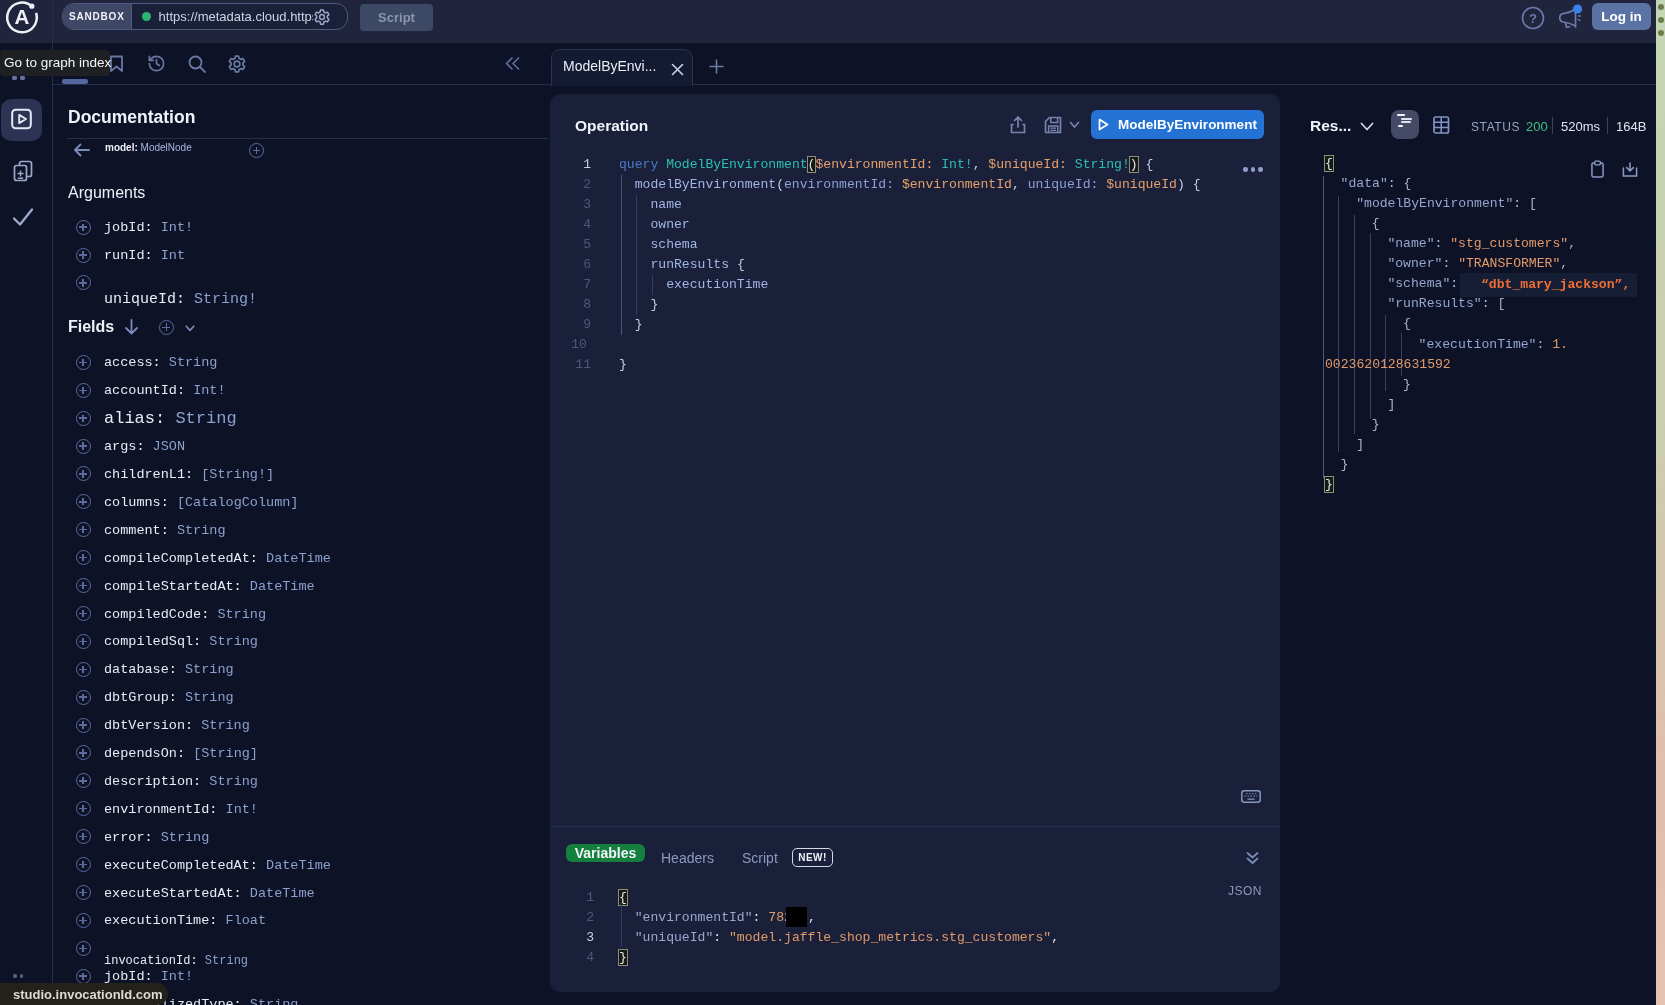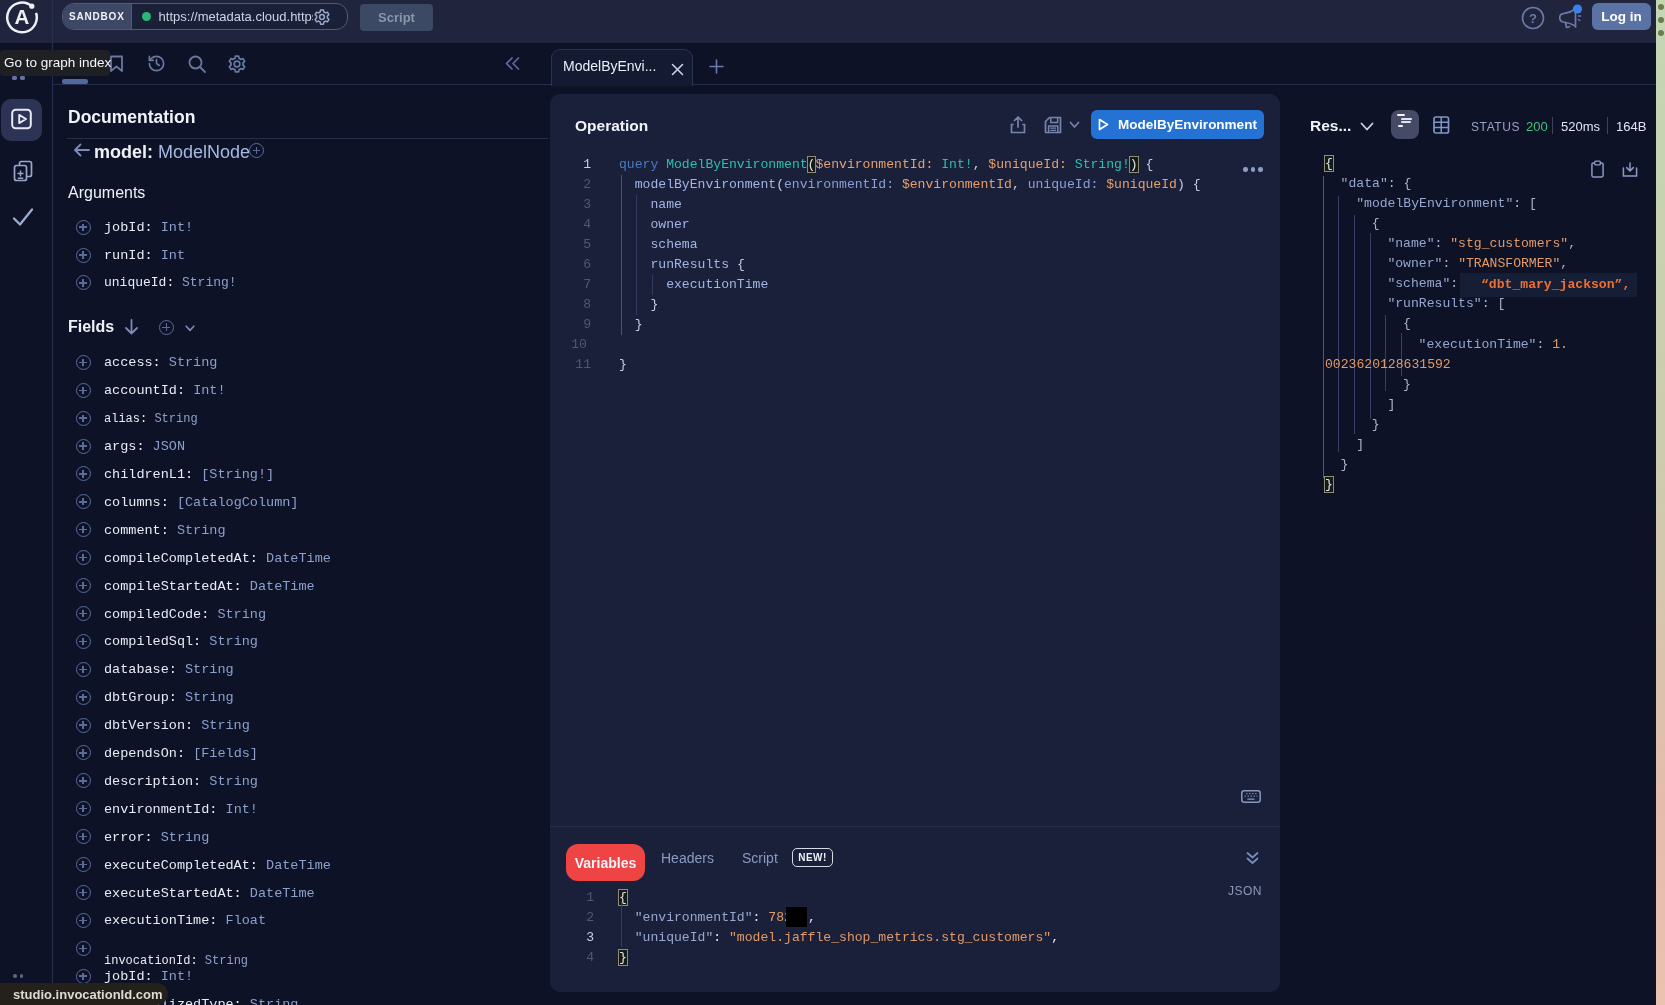--- a/index.html
+++ b/index.html
@@ -95,44 +95,44 @@
  <path d="M2,11.5 L8,17.5 20,2.5" fill="none" stroke="#9dabcd" stroke-width="2.3" stroke-linecap="round" stroke-linejoin="round"></path>
 </svg>
 <div class="a" style="left:13px;top:974px;width:3.5px;height:3.5px;border-radius:50%;background:#566487"></div>
 <div class="a" style="left:19.5px;top:974px;width:3.5px;height:3.5px;border-radius:50%;background:#566487"></div>
 
 <span class="a" style="left:68px;top:107px;font-size:17.5px;font-weight:bold;color:#f0f3f9">Documentation</span>
 <div class="a" style="left:67px;top:138px;width:481px;height:1px;background:#262e4b"></div>
 <svg class="a" style="left:72px;top:142px" width="19" height="16" viewBox="0 0 19 16">
  <path d="M17,8 H3 M8.5,2.5 L3,8 8.5,13.5" fill="none" stroke="#7c8cba" stroke-width="1.8" stroke-linecap="round" stroke-linejoin="round"></path>
 </svg>
-<span class="a" style="left:94px;top:142px;font-size:18px;font-weight:bold;color:#eef1f8">model: <span style="font-weight:normal;color:#a9b8e3">ModelNode</span></span>
+<span class="a" style="left:105px;top:142px;font-size:10px;font-weight:bold;color:#eef1f8">model: <span style="font-weight:normal;color:#a9b8e3">ModelNode</span></span>
 <span class="plus" style="left:249px;top:143px;width:15px;height:15px"></span>
 <span class="a" style="left:68px;top:184px;font-size:16px;font-weight:normal;color:#eef1f8">Arguments</span>
 <span class="plus" style="left:75.5px;top:219.65px;width:15px;height:15px"></span>
 <span class="a mono" style="left:104px;top:219.20px;font-size:13.5px;line-height:18px;color:#e8ecf6">jobId: <span style="color:#8ba0cc">Int!</span></span>
 <span class="plus" style="left:75.5px;top:247.55px;width:15px;height:15px"></span>
 <span class="a mono" style="left:104px;top:247.10px;font-size:13.5px;line-height:18px;color:#e8ecf6">runId: <span style="color:#8ba0cc">Int</span></span>
 <span class="plus" style="left:75.5px;top:275.45px;width:15px;height:15px"></span>
-<span class="a mono" style="left:104px;top:274px;font-size:13px;line-height:18px;color:#e8ecf6">uniqueId: <span style="color:#8ba0cc">String!</span></span>
+<span class="a mono" style="left:104px;top:291px;font-size:15px;line-height:18px;color:#e8ecf6">uniqueId: <span style="color:#8ba0cc">String!</span></span>
 
 <span class="a" style="left:68px;top:318px;font-size:16px;font-weight:bold;color:#eef1f8">Fields</span>
 <svg class="a" style="left:123px;top:318px" width="17" height="18" viewBox="0 0 17 18">
  <path d="M8.5,2 V15 M3,10 L8.5,15.5 14,10" fill="none" stroke="#7c8cba" stroke-width="1.8" stroke-linecap="round" stroke-linejoin="round"></path>
 </svg>
 <span class="plus" style="left:158.5px;top:319.5px;width:15.5px;height:15.5px"></span>
 <svg class="a" style="left:185px;top:324.5px" width="10" height="7" viewBox="0 0 10 7">
  <path d="M1.2,1.2 L5,5.4 8.8,1.2" fill="none" stroke="#7c8cba" stroke-width="1.6" stroke-linecap="round" stroke-linejoin="round"></path>
 </svg>
 <span class="plus" style="left:75.5px;top:354.85px;width:15px;height:15px"></span>
 <span class="a mono" style="left:104px;top:354.40px;font-size:13.5px;line-height:18px;color:#e8ecf6">access: <span style="color:#8ba0cc">String</span></span>
 <span class="plus" style="left:75.5px;top:382.75px;width:15px;height:15px"></span>
 <span class="a mono" style="left:104px;top:382.30px;font-size:13.5px;line-height:18px;color:#e8ecf6">accountId: <span style="color:#8ba0cc">Int!</span></span>
 <span class="plus" style="left:75.5px;top:410.65px;width:15px;height:15px"></span>
-<span class="a mono" style="left:104px;top:410.20px;font-size:12px;line-height:18px;color:#e8ecf6">alias: <span style="color:#8ba0cc">String</span></span>
+<span class="a mono" style="left:104px;top:410.20px;font-size:17px;line-height:18px;color:#e8ecf6">alias: <span style="color:#8ba0cc">String</span></span>
 <span class="plus" style="left:75.5px;top:438.55px;width:15px;height:15px"></span>
 <span class="a mono" style="left:104px;top:438.10px;font-size:13.5px;line-height:18px;color:#e8ecf6">args: <span style="color:#8ba0cc">JSON</span></span>
 <span class="plus" style="left:75.5px;top:466.45px;width:15px;height:15px"></span>
 <span class="a mono" style="left:104px;top:466.00px;font-size:13.5px;line-height:18px;color:#e8ecf6">childrenL1: <span style="color:#8ba0cc">[String!]</span></span>
 <span class="plus" style="left:75.5px;top:494.35px;width:15px;height:15px"></span>
 <span class="a mono" style="left:104px;top:493.90px;font-size:13.5px;line-height:18px;color:#e8ecf6">columns: <span style="color:#8ba0cc">[CatalogColumn]</span></span>
 <span class="plus" style="left:75.5px;top:522.25px;width:15px;height:15px"></span>
 <span class="a mono" style="left:104px;top:521.80px;font-size:13.5px;line-height:18px;color:#e8ecf6">comment: <span style="color:#8ba0cc">String</span></span>
 <span class="plus" style="left:75.5px;top:550.15px;width:15px;height:15px"></span>
 <span class="a mono" style="left:104px;top:549.70px;font-size:13.5px;line-height:18px;color:#e8ecf6">compileCompletedAt: <span style="color:#8ba0cc">DateTime</span></span>
@@ -142,21 +142,21 @@
 <span class="a mono" style="left:104px;top:605.50px;font-size:13.5px;line-height:18px;color:#e8ecf6">compiledCode: <span style="color:#8ba0cc">String</span></span>
 <span class="plus" style="left:75.5px;top:633.85px;width:15px;height:15px"></span>
 <span class="a mono" style="left:104px;top:633.40px;font-size:13.5px;line-height:18px;color:#e8ecf6">compiledSql: <span style="color:#8ba0cc">String</span></span>
 <span class="plus" style="left:75.5px;top:661.75px;width:15px;height:15px"></span>
 <span class="a mono" style="left:104px;top:661.30px;font-size:13.5px;line-height:18px;color:#e8ecf6">database: <span style="color:#8ba0cc">String</span></span>
 <span class="plus" style="left:75.5px;top:689.65px;width:15px;height:15px"></span>
 <span class="a mono" style="left:104px;top:689.20px;font-size:13.5px;line-height:18px;color:#e8ecf6">dbtGroup: <span style="color:#8ba0cc">String</span></span>
 <span class="plus" style="left:75.5px;top:717.55px;width:15px;height:15px"></span>
 <span class="a mono" style="left:104px;top:717.10px;font-size:13.5px;line-height:18px;color:#e8ecf6">dbtVersion: <span style="color:#8ba0cc">String</span></span>
 <span class="plus" style="left:75.5px;top:745.45px;width:15px;height:15px"></span>
-<span class="a mono" style="left:104px;top:745.00px;font-size:13.5px;line-height:18px;color:#e8ecf6">dependsOn: <span style="color:#8ba0cc">[Fields]</span></span>
+<span class="a mono" style="left:104px;top:745.00px;font-size:13.5px;line-height:18px;color:#e8ecf6">dependsOn: <span style="color:#8ba0cc">[String]</span></span>
 <span class="plus" style="left:75.5px;top:773.35px;width:15px;height:15px"></span>
 <span class="a mono" style="left:104px;top:772.90px;font-size:13.5px;line-height:18px;color:#e8ecf6">description: <span style="color:#8ba0cc">String</span></span>
 <span class="plus" style="left:75.5px;top:801.25px;width:15px;height:15px"></span>
 <span class="a mono" style="left:104px;top:800.80px;font-size:13.5px;line-height:18px;color:#e8ecf6">environmentId: <span style="color:#8ba0cc">Int!</span></span>
 <span class="plus" style="left:75.5px;top:829.15px;width:15px;height:15px"></span>
 <span class="a mono" style="left:104px;top:828.70px;font-size:13.5px;line-height:18px;color:#e8ecf6">error: <span style="color:#8ba0cc">String</span></span>
 <span class="plus" style="left:75.5px;top:857.05px;width:15px;height:15px"></span>
 <span class="a mono" style="left:104px;top:856.60px;font-size:13.5px;line-height:18px;color:#e8ecf6">executeCompletedAt: <span style="color:#8ba0cc">DateTime</span></span>
 <span class="plus" style="left:75.5px;top:884.95px;width:15px;height:15px"></span>
 <span class="a mono" style="left:104px;top:884.50px;font-size:13.5px;line-height:18px;color:#e8ecf6">executeStartedAt: <span style="color:#8ba0cc">DateTime</span></span>
@@ -217,21 +217,21 @@
 <div class="cl" style="left:619.0px;top:215px">    <span style="color:#a3b5e5">owner</span></div>
 <div class="cl" style="left:619.0px;top:235px">    <span style="color:#a3b5e5">schema</span></div>
 <div class="cl" style="left:619.0px;top:255px">    <span style="color:#a3b5e5">runResults</span> <span style="color:#c3cce2">{</span></div>
 <div class="cl" style="left:619.0px;top:275px">      <span style="color:#a3b5e5">executionTime</span></div>
 <div class="cl" style="left:619.0px;top:295px">    <span style="color:#c3cce2">}</span></div>
 <div class="cl" style="left:619.0px;top:315px">  <span style="color:#c3cce2">}</span></div>
 <div class="cl" style="left:619.0px;top:335px"></div>
 <div class="cl" style="left:619.0px;top:355px"><span style="color:#c3cce2">}</span></div>
 
 <div class="a" style="left:550px;top:826px;width:730px;height:1px;background:#252d4a"></div>
-<div class="a" style="left:566px;top:844px;width:79px;height:37px;background:#ef4444;border-radius:12px;display:flex;align-items:center;justify-content:center">
+<div class="a" style="left:566px;top:844px;width:79px;height:18px;background:#15803d;border-radius:6px;display:flex;align-items:center;justify-content:center">
  <span style="font-size:14px;font-weight:bold;color:#f0f3f9">Variables</span>
   </div>
 <span class="a" style="left:661px;top:850px;font-size:14px;color:#8a9ac2">Headers</span>
 <span class="a" style="left:742px;top:850px;font-size:14px;color:#8a9ac2">Script</span>
 <div class="a" style="left:792px;top:848px;width:41px;height:18.5px;border:1.2px solid #d4dae6;border-radius:5px;box-sizing:border-box;display:flex;align-items:center;justify-content:center">
  <span style="font-size:10px;font-weight:bold;letter-spacing:.5px;color:#eef1f8">NEW!</span>
   </div>
 <svg class="a" style="left:1245px;top:851px" width="15" height="15" viewBox="0 0 15 15">
  <path d="M2.5,2 L7.5,6.5 12.5,2 M2.5,7.5 L7.5,12 12.5,7.5" fill="none" stroke="#7c8cba" stroke-width="1.7" stroke-linecap="round" stroke-linejoin="round"></path>
 </svg>

